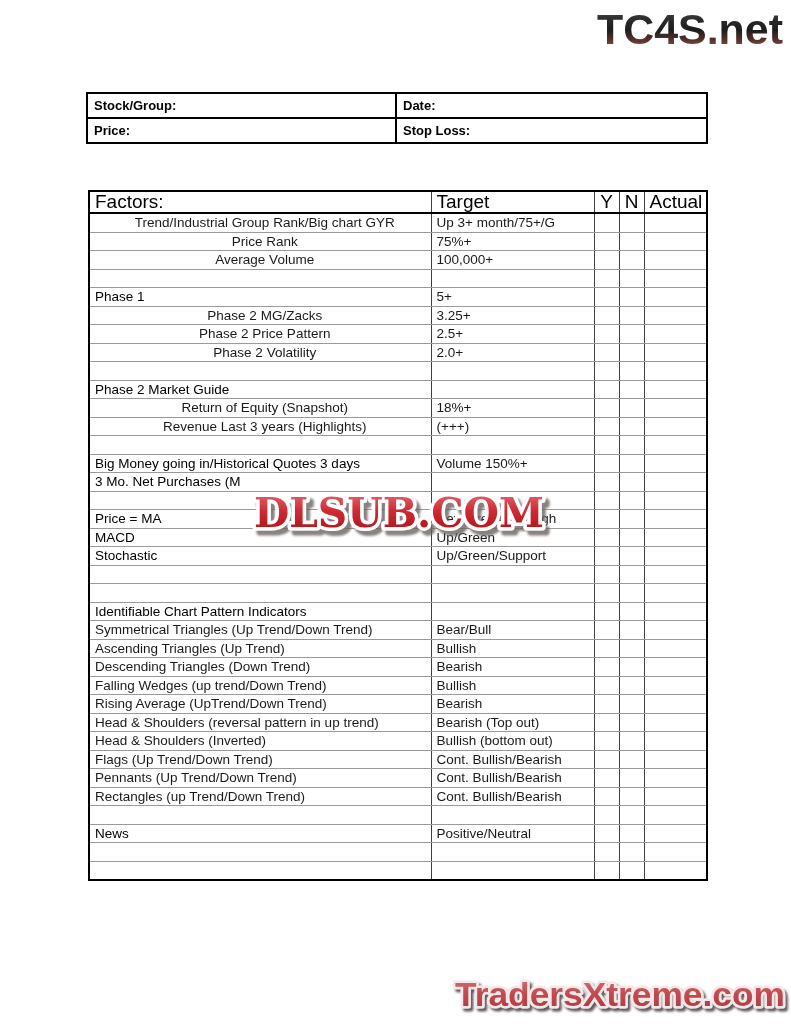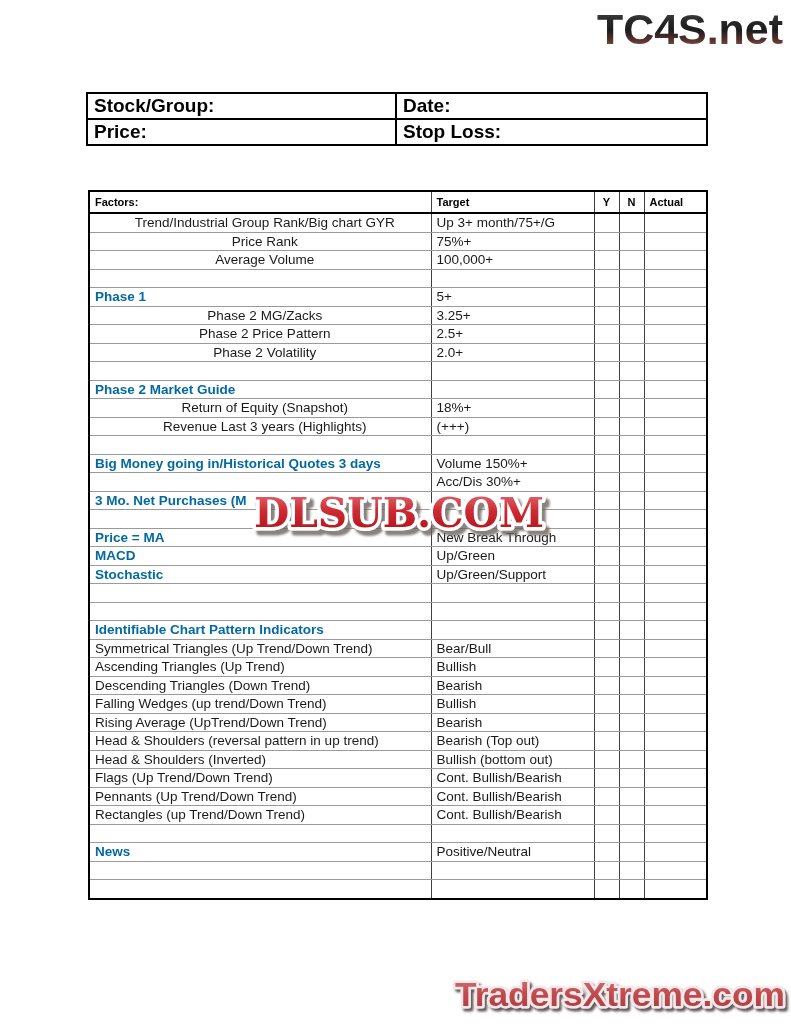--- a/index.html
+++ b/index.html
@@ -14,21 +14,21 @@
   
   .tc4s-logo { position:absolute; top:2px; left:555px; width:236px; height:52px; }
 
   
   .info-table {
     position:absolute; left:86px; top:92px; width:620px;
     border-collapse:collapse; table-layout:fixed;
   }
   .info-table td {
     border:2px solid #000;
-    font-weight:bold; font-size:19px;
+    font-weight:bold; font-size:13px;
     padding:1px 6px; height:21px;
     white-space:nowrap; overflow:hidden;
   }
 
   
   .main-table {
     position:absolute; left:88px; top:190px; width:618px;
     border-collapse:collapse; table-layout:fixed;
     border:2px solid #000;
   }
@@ -38,24 +38,24 @@
     border-top:1px solid #9a9a9a;
     border-bottom:1px solid #9a9a9a;
     font-size:13.5px; line-height:17px; height:17.5px;
     padding:0 5px;
     white-space:nowrap; overflow:hidden;
     color:#1a1a1a;
   }
   .main-table tr.hdr td {
     border-bottom:2px solid #000;
     border-top:2px solid #000;
-    font-size:11px; font-weight:bold; height:20px; line-height:20px; color:#000;
+    font-size:19px; font-weight:normal; height:20px; line-height:20px; color:#000;
   }
   .main-table td.c-y, .main-table td.c-n { text-align:center; }
-  .main-table tr.bold td.c-factor { font-weight:bold; color:#0369a1; }
+  .main-table tr.bold td.c-factor { font-weight:normal; color:#000000; }
   .main-table tr.indent td.c-factor { padding-left:14px;text-align:center; }
 
   
   .watermark { position:absolute; left:246px; top:483px; width:310px; height:64px; z-index:6; }
 
   
   .footer-logo { position:absolute; left:438px; top:970px; width:355px; height:52px; }
 </style>
 </head>
 <body>
@@ -200,27 +200,20 @@
         <td class="c-n"></td>
         <td class="c-actual"></td>
       </tr>
       <tr class="bold">
         <td class="c-factor">Big Money going in/Historical Quotes 3 days</td>
         <td class="c-target">Volume 150%+</td>
         <td class="c-y"></td>
         <td class="c-n"></td>
         <td class="c-actual"></td>
       </tr>
-      <tr>
-        <td class="c-factor"></td>
-        <td class="c-target">Acc/Dis 30%+</td>
-        <td class="c-y"></td>
-        <td class="c-n"></td>
-        <td class="c-actual"></td>
-      </tr>
       <tr class="bold">
         <td class="c-factor">3 Mo. Net Purchases (M</td>
         <td class="c-target"></td>
         <td class="c-y"></td>
         <td class="c-n"></td>
         <td class="c-actual"></td>
       </tr>
       <tr>
         <td class="c-factor"></td>
         <td class="c-target"></td>

